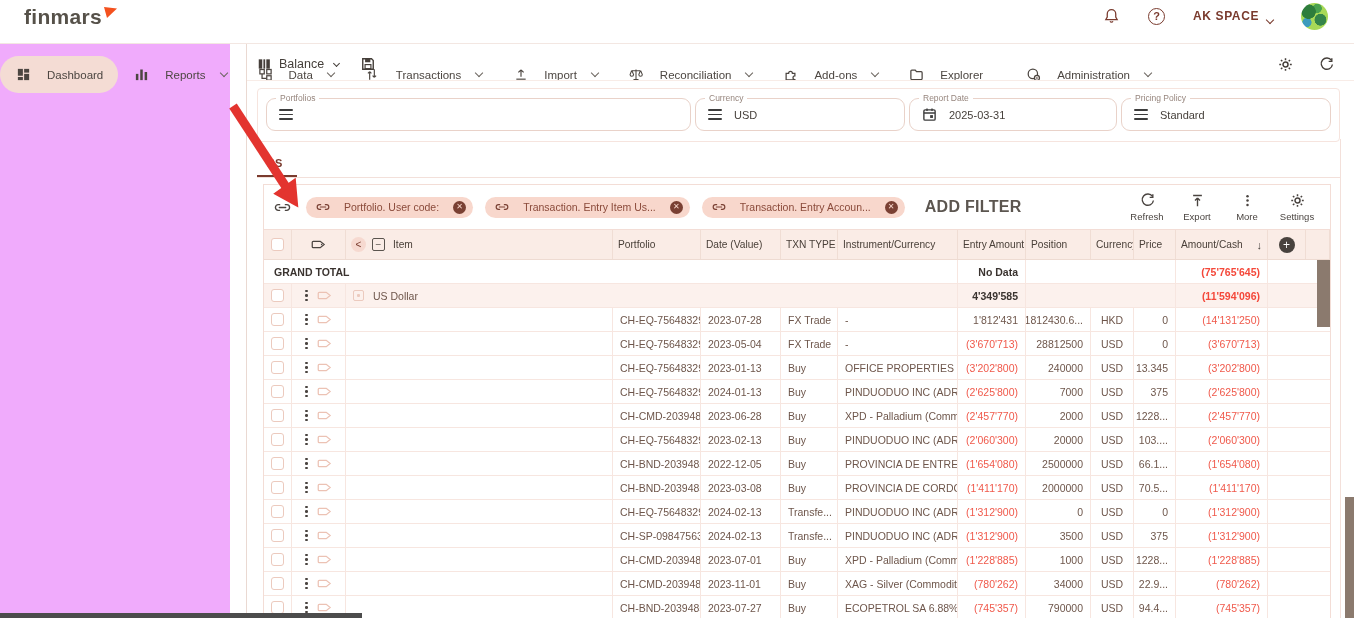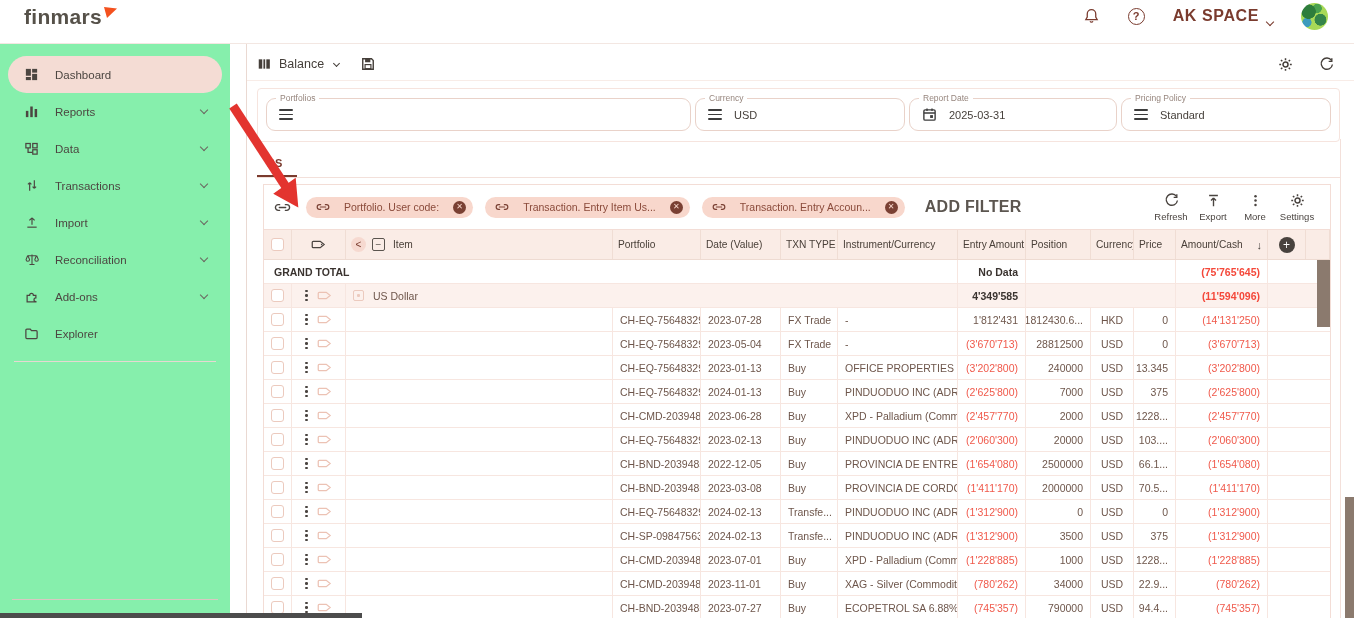--- a/index.html
+++ b/index.html
@@ -9,34 +9,34 @@
   
   .app-header{height:44px;display:flex;align-items:center;padding:0 26px 11px 24px;
     border-bottom:1px solid #f3e7e2;background:#fff}
   .logo{display:flex;align-items:flex-start;gap:2px;font-size:21px;font-weight:600;
     color:#565149;letter-spacing:.3px;line-height:1}
   .logo .flag{margin-top:1px}
   .hdr-right{margin-left:auto;display:flex;align-items:center;gap:28px}
   .hdr-icon{color:#7a3b2e;cursor:pointer}
   .help-circle{width:17px;height:17px;border:1.7px solid #7a3b2e;border-radius:50%;
     display:flex;align-items:center;justify-content:center;font-size:11px;font-weight:700;color:#7a3b2e}
-  .workspace{display:flex;align-items:flex-end;gap:8px;font-size:16px;font-weight:700;
+  .workspace{display:flex;align-items:flex-end;gap:8px;font-size:12px;font-weight:700;
     color:#7a3b2e;letter-spacing:.6px;cursor:pointer}
   .chev{width:6px;height:6px;border-right:1.6px solid currentColor;border-bottom:1.6px solid currentColor;
     transform:rotate(45deg);margin-top:-3px}
   .avatar{width:27px;height:27px;border-radius:50%;
     background:
       radial-gradient(circle at 28% 32%,#2e7d3c 0 26%,transparent 28%),
       radial-gradient(circle at 72% 62%,#35854a 0 22%,transparent 24%),
       radial-gradient(circle at 60% 20%,#4aa24e 0 16%,transparent 18%),
       radial-gradient(circle at 22% 72%,#3d9bbd 0 15%,transparent 17%),
       #a8d957;cursor:pointer}
   
   .page{display:flex;height:574px}
-  .sidebar{width:230px;background:#86efac;padding:12px 8px 10px;display:flex;flex-direction:column;flex:none}
+  .sidebar{width:230px;background:#f0abfc;padding:12px 0 10px;display:flex;flex-direction:row;flex:none}
   .main{flex:1;border-left:1px solid #ead9d2;margin-left:16px;padding-top:4px;position:relative;overflow:hidden}
   
   .nav-item{height:37px;display:flex;align-items:center;gap:15px;padding:0 15px;border-radius:19px;
     font-size:11.5px;color:#4c4641;cursor:pointer;flex:none}
   .nav-item.active{background:#f4dcd4}
   .nav-item .nicon{width:17px;display:flex;justify-content:center;color:#4c4641}
   .nav-item .nchev{margin-left:auto;color:#6b655f}
   .nav-divider{height:1px;background:#e6d8d1;margin:9px 6px;flex:none}
   .nav-bottom-divider{height:1px;background:#d8c9c2;margin:0 4px 8px;flex:none}
   .nav-spacer{flex:1}
@@ -65,21 +65,21 @@
   
   .content-panel{margin:6px 23px 0 16px;border:1px solid #f3ddd6;border-bottom:none;
     background:#fff;position:relative}
   .chips-row{height:45px;display:flex;align-items:center;padding:0 12px 0 10px;border-bottom:1px solid #f3ddd6}
   .link-lead{color:#4a4440;margin-right:15px;cursor:pointer}
   .chip{height:21px;border-radius:11px;background:#f8d7cc;color:#8a4a3a;font-size:10.5px;
     display:flex;align-items:center;gap:14px;padding:0 7px 0 10px;margin-right:12px;cursor:pointer;white-space:nowrap}
   .chip .x{width:13px;height:13px;border-radius:50%;background:#7a4033;color:#f8d7cc;font-size:8px;
     display:flex;align-items:center;justify-content:center;line-height:1;cursor:pointer}
   .add-filter{font-size:16px;font-weight:700;color:#5c5650;letter-spacing:.3px;margin-left:8px;cursor:pointer}
-  .tools{margin-left:auto;display:flex;}
+  .tools{margin-left:auto;display:flex;gap:8px}
   .tool{display:flex;flex-direction:column;align-items:center;gap:3px;font-size:9.5px;
     color:#4a4440;min-width:42px;cursor:pointer}
   
   .trow{display:flex;height:24px;border-bottom:1px solid #f7e6e0;background:#fff}
   .thead{height:30px;background:#faece6;border-bottom:1px solid #eedbd2}
   .cell{border-right:1px solid #f7e6e0;padding:0 7px;display:flex;align-items:center;
     font-size:10.5px;color:#6e564b;height:100%;overflow:hidden;white-space:nowrap}
   .thead .cell{border-right:1px solid #f0ddd4;color:#4a4039;font-size:10.2px;padding:0 5px}
   .num{justify-content:flex-end}
   .neg{color:#f0594b}
@@ -231,20 +231,31 @@
     </div>
     <div class="nav-item">
       <span class="nicon">
           <svg width="15" height="15" viewBox="0 0 24 24" fill="none" stroke="currentColor" stroke-width="2">
             <path d="M3 6.5A1.5 1.5 0 0 1 4.5 5H10l2 2.5h7.5A1.5 1.5 0 0 1 21 9v9.5a1.5 1.5 0 0 1-1.5 1.5h-15A1.5 1.5 0 0 1 3 18.5z"></path>
           </svg>
         </span>
       <span>Explorer</span>
     </div>
     <div class="nav-divider"></div>
+    <div class="nav-item">
+      <span class="nicon">
+          <svg width="15" height="15" viewBox="0 0 24 24" fill="none" stroke="currentColor" stroke-width="2">
+            <circle cx="11" cy="11" r="7.5"></circle>
+            <circle cx="17.5" cy="17.5" r="4" fill="#fcf6f3"></circle>
+            <path d="M17.5 15.8v3.4" stroke-width="1.6"></path>
+          </svg>
+        </span>
+      <span>Administration</span>
+      <span class="chev nchev"></span>
+    </div>
     <div class="nav-spacer"></div>
     <div class="nav-bottom-divider"></div>
   </div>
 
   <div class="main">
     <div class="main-right-line"></div>
 
     <div class="report-topbar">
       <span class="rt-title">
         <svg width="14" height="14" viewBox="0 0 24 24" fill="#453f3a">

